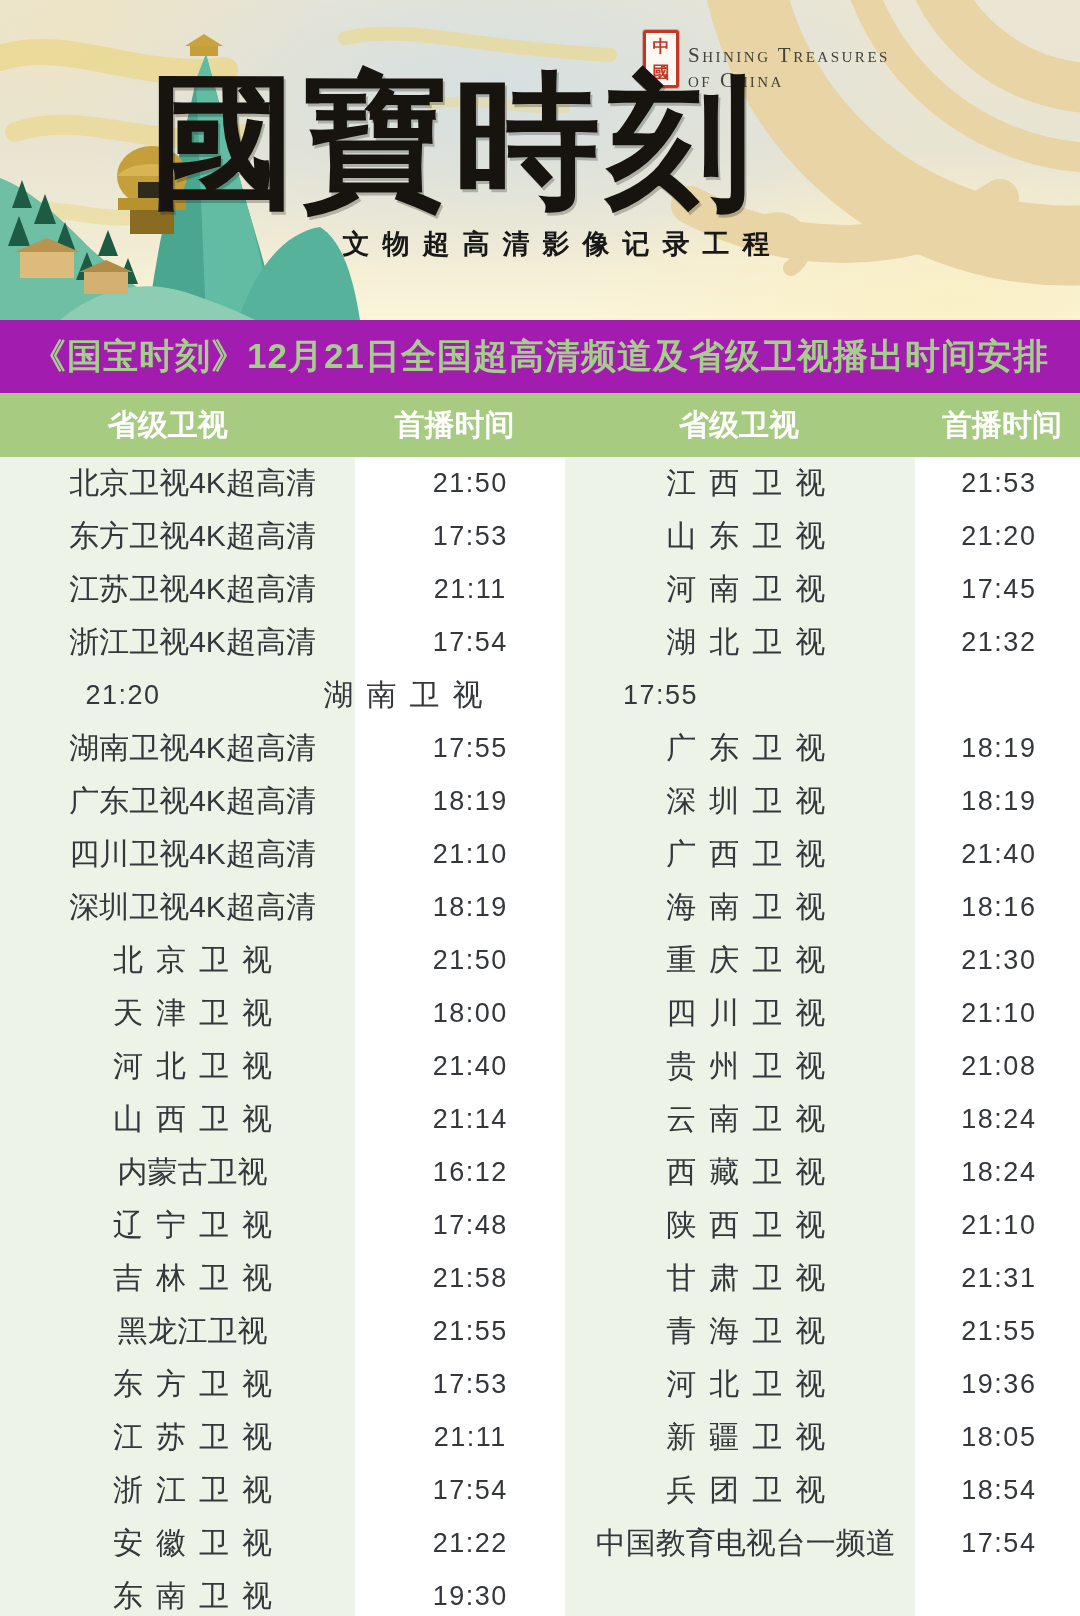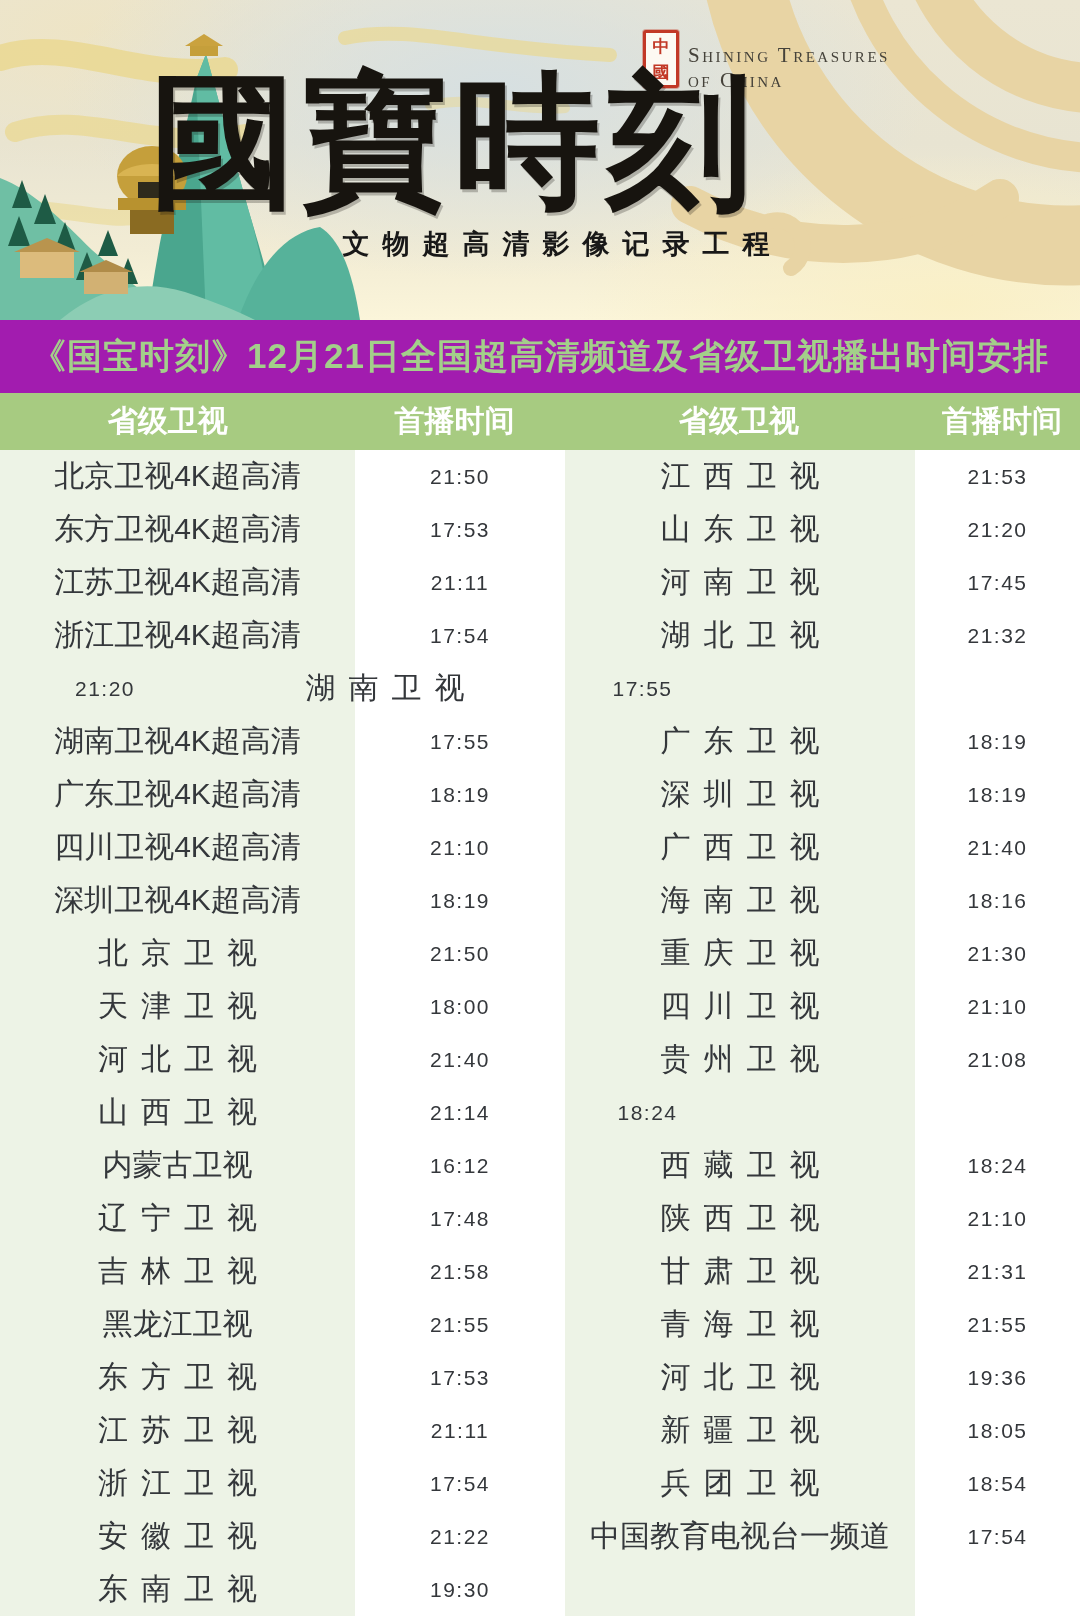--- a/index.html
+++ b/index.html
@@ -48,38 +48,38 @@
 
   
   .heading {
     height:73px; display:flex; align-items:center; justify-content:center;
     background:#a21caf; font-size:35px; font-weight:bold; color:#a3cf8a;
     letter-spacing:1px;
   }
 
   
   .colhead {
-    display:flex; height:57px; background:#a7cb81;
+    display:flex; height:64px; background:#a7cb81;
     color:#ffffff; font-weight:bold; font-size:30px;gap:20px;
   }
   .colhead > div { display:flex; align-items:center; justify-content:center; }
   .c1 { width:355px; } .c2 { width:210px; } .c3 { width:350px; } .c4 { width:165px; }
 
   .tbody {
     height:1166px;
     background:linear-gradient(90deg,
       #edf3e6 0, #edf3e6 355px,
       #ffffff 355px, #ffffff 565px,
       #edf3e6 565px, #edf3e6 915px,
       #ffffff 915px, #ffffff 1080px);
   }
-  .row { display:flex; height:53px; }
+  .row { display:flex; height:53px;padding-left:18px; }
   .cell { display:flex; align-items:center; justify-content:center; color:#34373b; }
   .cell.name { font-size:30px; }
-  .cell.time { font-size:21px; letter-spacing:1.5px; }
+  .cell.time { font-size:27px; letter-spacing:1.5px; }
   .sp4 { letter-spacing:13px; margin-right:-13px; }
 </style>
 </head>
 <body>
 
 <div class="poster">
 
   <svg class="poster-art" width="1080" height="320" viewBox="0 0 1080 320">
 
     <g fill="none" stroke="#ead892" stroke-linecap="round">
@@ -338,20 +338,23 @@
       </div>
   </div>
 
   <div class="row">
     <div class="cell name c1">
         <span class="sp4">山西卫视</span>
       </div>
     <div class="cell time c2">
         <span>21:14</span>
       </div>
+    <div class="cell name c3">
+        <span class="sp4">云南卫视</span>
+      </div>
     <div class="cell time c4">
         <span>18:24</span>
       </div>
   </div>
 
   <div class="row">
     <div class="cell name c1">
         <span>内蒙古卫视</span>
       </div>
     <div class="cell time c2">

